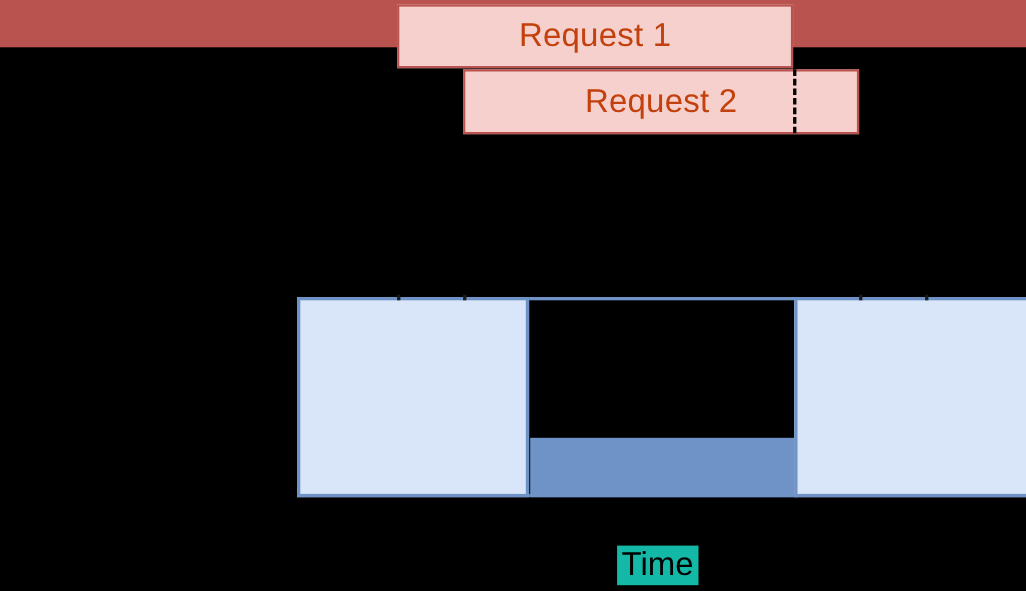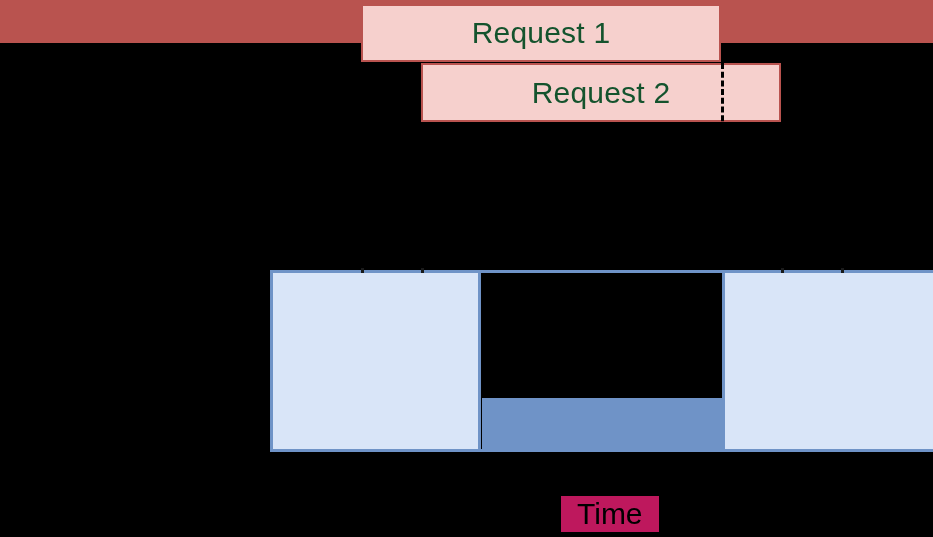--- a/index.html
+++ b/index.html
@@ -28,21 +28,21 @@
 
   
   .req {
     position: absolute;
     box-sizing: border-box;
     background: #f6d0cd;
     border: 2px solid #b9534f;
     display: flex;
     align-items: center;
     justify-content: center;
-    color: #14532d;
+    color: #c2410c;
     font-size: 30px;
     line-height: 1;
     letter-spacing: 0.2px;
     white-space: nowrap;
   }
   #req1 { left: 361px; top: 4px;   width: 360px; height: 58px; }
   #req2 { left: 421px; top: 63px;  width: 360px; height: 59px; text-align: right; }
   #req3 { left: 481px; top: 123px; width: 360px; height: 59px; }
 
   .req-label { pointer-events: none; }
@@ -97,25 +97,25 @@
   #tick-a { left: 361px; }
   #tick-b { left: 421px; }
   #tick-c { left: 781px; }
   #tick-d { left: 841px; }
 
   
   #time-label {
     position: absolute;
     left: 561px;
     top: 496px;
-    background: #be185d;
+    background: #14b8a6;
     color: #000000;
     font-size: 30px;
     line-height: 36px;
-    padding: 0 16px;
+    padding: 0 4px;
     white-space: nowrap;
   }
 </style>
 </head>
 <body>
 
 <div id="stage">
 
   <div class="band"></div>
 

